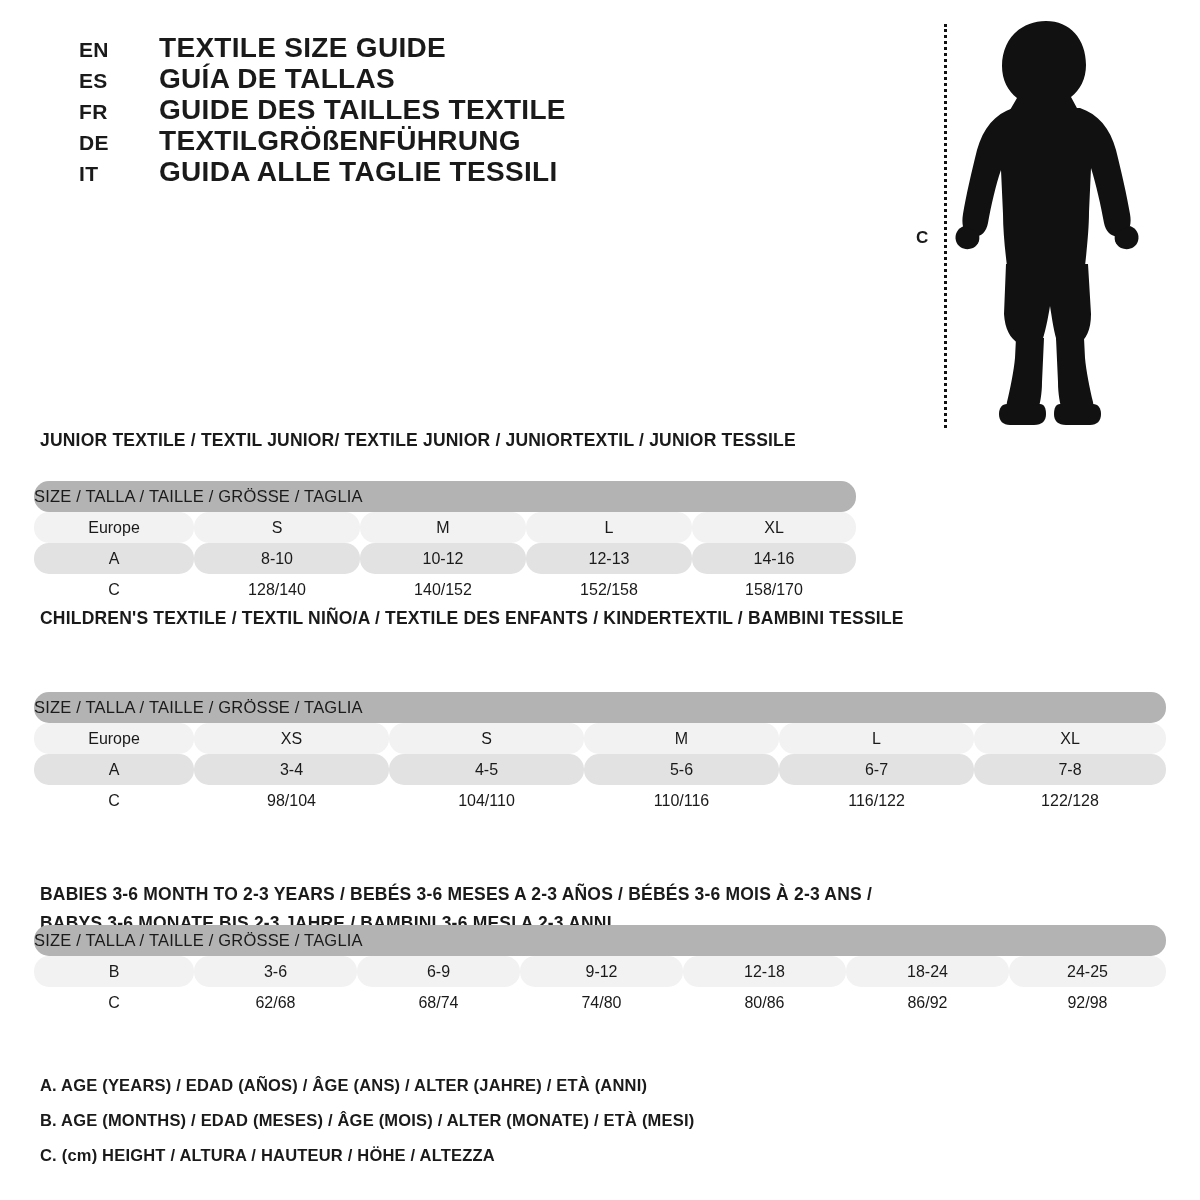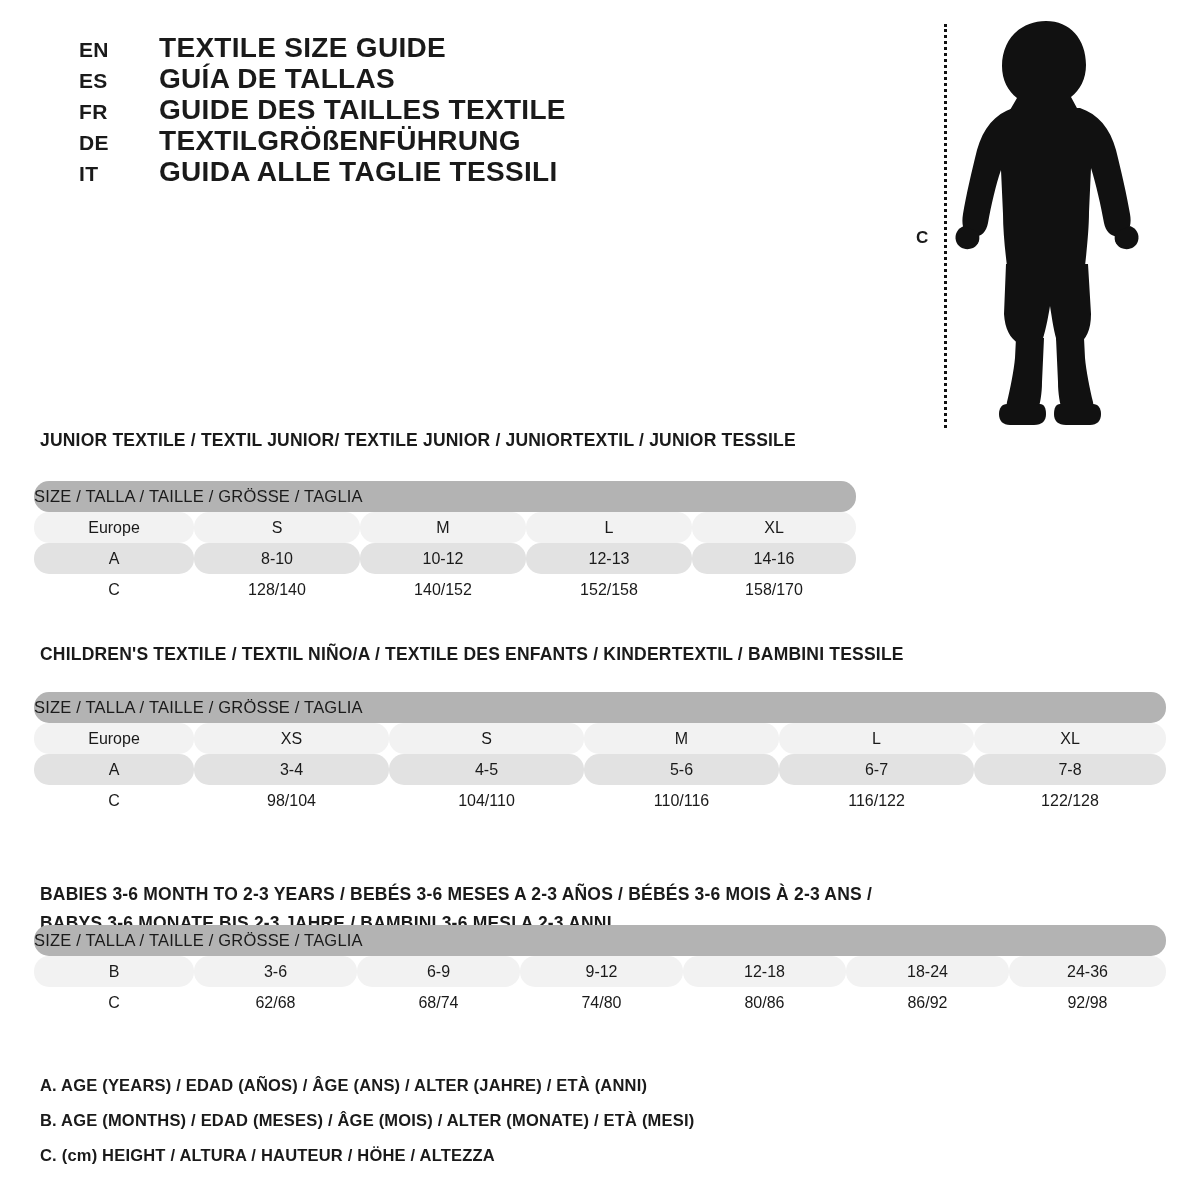--- a/index.html
+++ b/index.html
@@ -229,21 +229,21 @@
   <tr class="row-white">
     <td class="cell-label">C</td>
     <td class="cell-val">128/140</td>
     <td class="cell-val">140/152</td>
     <td class="cell-val">152/158</td>
     <td class="cell-val">158/170</td>
   </tr>
 </tbody>
   </table>
 
-<div class="section-heading" style="top:644px;">CHILDREN'S TEXTILE / TEXTIL NIÑO/A / TEXTILE DES ENFANTS / KINDERTEXTIL / BAMBINI TESSILE</div>
+<div class="section-heading" style="top:608px;">CHILDREN'S TEXTILE / TEXTIL NIÑO/A / TEXTILE DES ENFANTS / KINDERTEXTIL / BAMBINI TESSILE</div>
 
 <table class="size-table" style="left:34px; top:692px; width:1132px;">
   <tbody>
       <tr class="tbl-title-row">
     <td colspan="6">SIZE / TALLA / TAILLE / GRÖSSE / TAGLIA</td>
   </tr>
   <tr class="row-light">
     <td class="cell-label" style="width:160px;">Europe</td>
     <td class="cell-val" style="width:195px;">XS</td>
     <td class="cell-val" style="width:195px;">S</td>
@@ -280,21 +280,21 @@
       <tr class="tbl-title-row">
     <td colspan="7">SIZE / TALLA / TAILLE / GRÖSSE / TAGLIA</td>
   </tr>
   <tr class="row-light">
     <td class="cell-label" style="width:160px;">B</td>
     <td class="cell-val" style="width:163px;">3-6</td>
     <td class="cell-val" style="width:163px;">6-9</td>
     <td class="cell-val" style="width:163px;">9-12</td>
     <td class="cell-val" style="width:163px;">12-18</td>
     <td class="cell-val" style="width:163px;">18-24</td>
-    <td class="cell-val" style="width:157px;">24-36</td>
+    <td class="cell-val" style="width:157px;">24-25</td>
   </tr>
   <tr class="row-white">
     <td class="cell-label">C</td>
     <td class="cell-val">62/68</td>
     <td class="cell-val">68/74</td>
     <td class="cell-val">74/80</td>
     <td class="cell-val">80/86</td>
     <td class="cell-val">86/92</td>
     <td class="cell-val">92/98</td>
   </tr>

